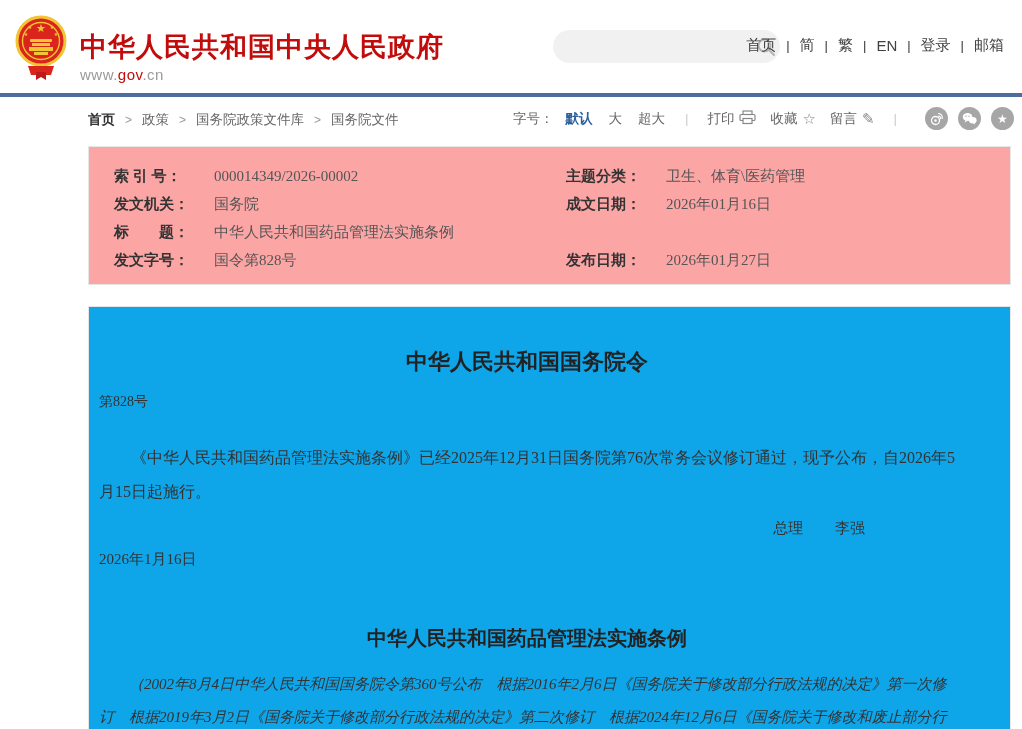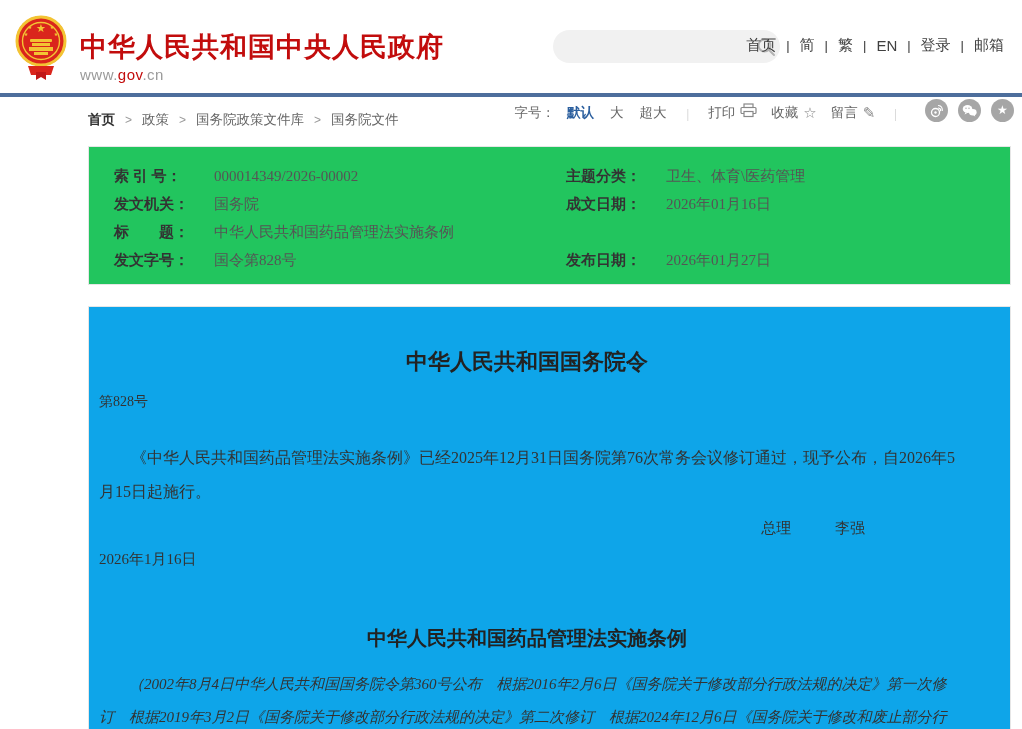--- a/index.html
+++ b/index.html
@@ -30,54 +30,54 @@
   .blue-bar { height:4px; background:#4d6e9c; width:100%; }
 
   
   .crumb-row { position:relative; height:48px; }
   .breadcrumb { position:absolute; left:88px; top:14px; font-size:13.5px; color:#666;
                 display:flex; align-items:center; }
   .breadcrumb .crumb { cursor:pointer; }
   .breadcrumb .crumb-first { color:#333; font-weight:bold; }
   .breadcrumb .arrow { color:#999; margin:0 10px; font-size:12px; }
 
-  .toolbar { position:absolute; right:8px; top:2px; display:flex; align-items:flex-end;
-             font-size:13.5px; color:#666;font-family:Liberation Serif, serif; }
+  .toolbar { position:absolute; right:8px; top:10px; display:flex; align-items:center;
+             font-size:13.5px; color:#666; }
   .toolbar .fs-label { margin-right:4px; }
   .toolbar .fs-opt { margin:0 8px; cursor:pointer; }
   .toolbar .fs-active { color:#2b5f9e; font-weight:bold; }
   .toolbar .bar { color:#ccc; margin:0 12px; }
   .toolbar .tool { display:flex; align-items:center; margin:0 7px; cursor:pointer; }
   .toolbar .tool .glyph { margin-left:5px; color:#888; font-size:15px; }
   .social { display:flex; align-items:center; margin-left:6px; }
   .social .circle { width:23px; height:23px; border-radius:50%; background:#a6a6a6;
                     display:flex; align-items:center; justify-content:center;
                     margin-left:10px; cursor:pointer; color:#fff; font-size:12px; }
 
   
   .meta-box { position:absolute; left:88px; top:146px; width:923px; height:139px;
-              border:1px solid #e6e6e6; background:#22c55e;
+              border:1px solid #e6e6e6; background:#fca5a5;
               font-family:"Liberation Serif","DejaVu Serif",serif; font-size:15px;
               padding:15px 0 0 25px; }
   .meta-row { display:grid; grid-template-columns:100px 352px 100px auto; height:28px;
               align-items:center; }
   .meta-label { font-weight:bold; color:#333; white-space:pre; }
   .meta-value { color:#555; }
 
   
   .doc-box { position:absolute; left:88px; top:306px; width:923px; height:423px;
              border:1px solid #e6e6e6; border-bottom:none; background:#0ea5e9;
              font-family:"Liberation Serif","DejaVu Serif",serif; color:#333; }
   .doc-inner { padding:40px 55px 0 10px; }
   .decree-title { text-align:center; font-size:22px; font-weight:bold; color:#222; }
   .decree-number { text-align:left; font-size:14px; margin-top:16px; color:#333; }
   .doc-paragraph { margin-top:30px; font-size:16px; line-height:34px; text-indent:2em;
                    color:#333; }
   .signature { text-align:right; margin-top:10px; padding-right:90px; font-size:15px; }
-  .signature .signer-name { margin-left:40px; }
+  .signature .signer-name { margin-left:28px; }
   .sign-date { text-align:left; margin-top:12px; padding-right:88px; font-size:15px; }
   .law-title { text-align:center; font-size:20px; font-weight:bold; margin-top:56px; color:#222; }
   .law-history { margin-top:16px; font-size:15px; line-height:33px; text-indent:2em;
                  font-style:italic; color:#333; }
 </style>
 </head>
 <body>
 
 <div class="header">
   <div class="brand">

